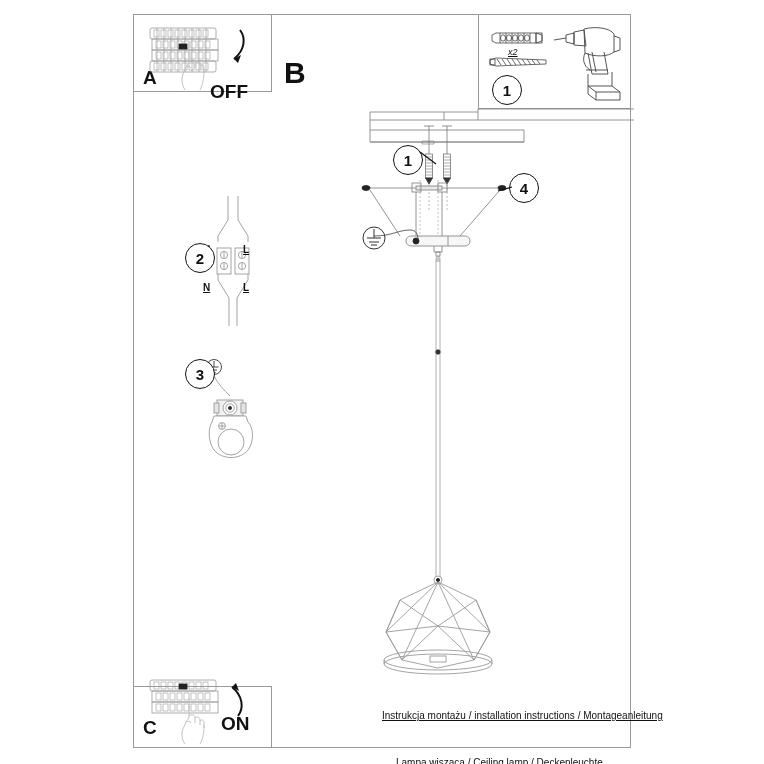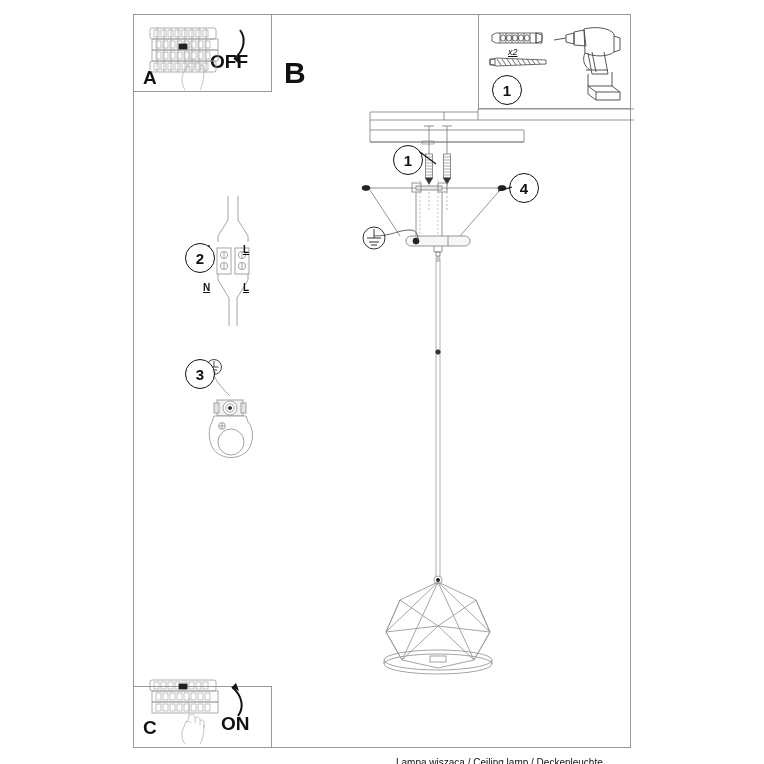--- a/index.html
+++ b/index.html
@@ -19,21 +19,21 @@
 <body>
 
 <div class="page">
 
   <div class="border-box" style="left:133px;top:14px;width:498px;height:734px;"></div>
 
   <div class="panel" style="left:133px;top:14px;width:139px;height:78px;"></div>
 
   <div class="lbl" style="left:143px;top:68px;font-size:19px;">A</div>
 
-  <div class="lbl" style="left:210px;top:52px;font-size:19px;">OFF</div>
+  <div class="lbl" style="left:210px;top:82px;font-size:19px;">OFF</div>
 
   <svg class="sv" style="left:148px;top:24px;" width="78" height="62" viewBox="0 0 78 62">
     <g fill="none" stroke="#999" stroke-width="0.8">
       <rect x="2" y="4" width="66" height="11" rx="2"></rect>
       <rect x="4" y="15" width="66" height="11"></rect>
       <rect x="4" y="26" width="66" height="11"></rect>
       <rect x="2" y="37" width="66" height="11" rx="2"></rect>
       <g stroke-width="0.6">
         <path d="M9 4v44 M16 4v44 M23 4v44 M30 4v44 M37 4v44 M44 4v44 M51 4v44 M58 4v44"></path>
         <path d="M9 15v0"></path>
@@ -364,15 +364,16 @@
     </g>
   </svg>
 
   <svg class="sv" style="left:216px;top:684px;" width="32" height="34" viewBox="0 0 32 34">
     <g fill="none" stroke="#111" stroke-width="2">
       <path d="M22 32 C28 24 27 12 16 3"></path>
     </g>
     <path d="M16 3 L23 7 L20 -1 Z" fill="#111"></path>
   </svg>
 
+  <div class="txt" style="left:382px;top:709px;font-size:10px;">Instrukcja montażu / installation instructions / Montageanleitung</div>
   <div class="txt" style="left:396px;top:722px;font-size:10px;margin-top:34px;">Lampa wisząca / Ceiling lamp / Deckenleuchte</div>
 
 </div>
 
 </body></html>

